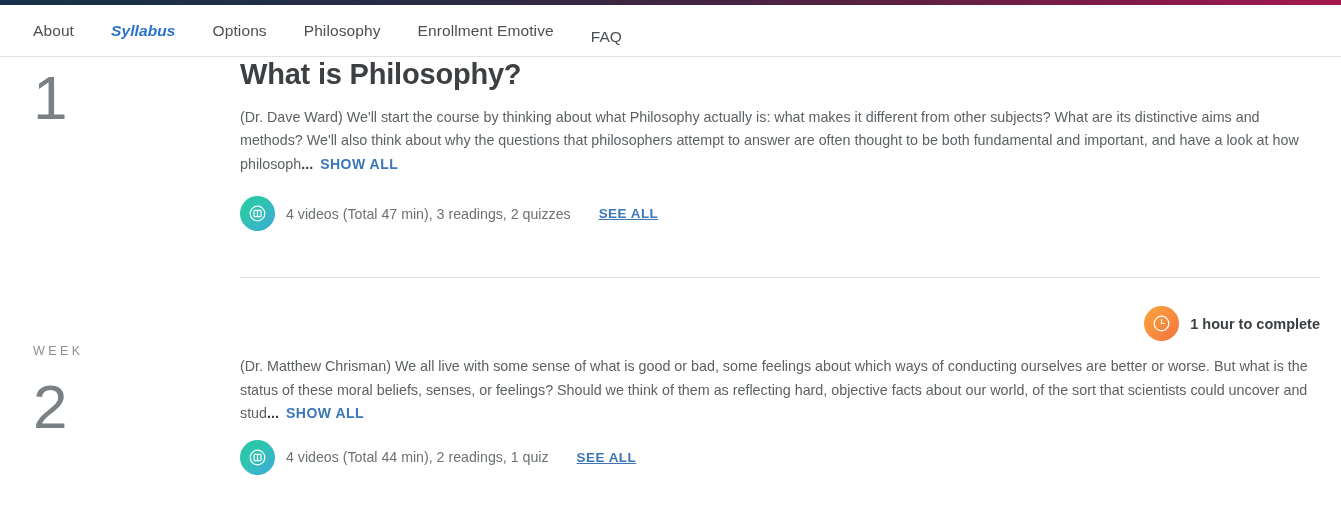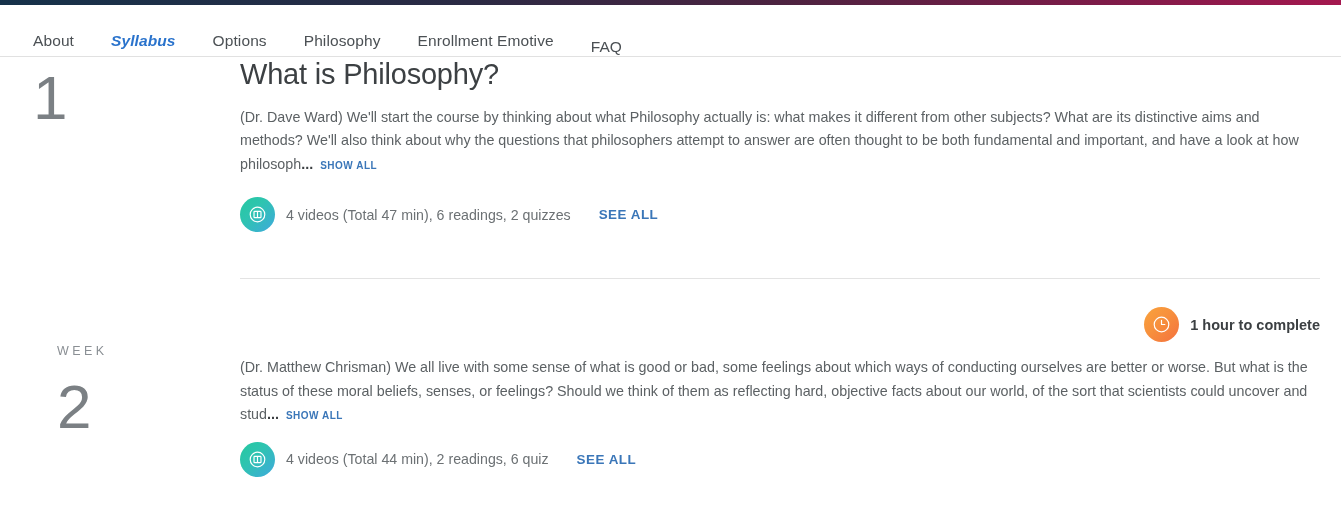--- a/index.html
+++ b/index.html
@@ -23,21 +23,21 @@
     background: linear-gradient(to right, #16324a 0%, #2b2a44 35%, #4c2340 58%, #7d1b48 82%, #a4184f 100%);
   }
 
   
   .navbar {
     height: 52px;
     box-sizing: border-box;
     background: #ffffff;
     border-bottom: 1px solid #e1e1e1;
     display: flex;
-    align-items: flex-end;
+    align-items: center;
     padding-left: 33px;
   }
   .nav-list {
     display: flex;
     align-items: center;
   }
   .nav-item {
     font-size: 15.5px;
     color: #4b5054;
     margin-right: 37px;
@@ -89,37 +89,37 @@
     padding-left: 33px;
     line-height: 1.05;
   }
 
   
   .week-block {
     position: relative;
   }
   .week-title {
     font-size: 29px;
-    font-weight: normal;
+    font-weight: bold;
     color: #3c4043;
     margin: 0;
     letter-spacing: -0.2px;
     line-height: 1.2;
   }
   .week-desc {
     font-size: 14.3px;
     color: #5c6164;
     line-height: 23.5px;
     margin: 14px 0 0 0;
     max-width: 1075px;
   }
   .show-all {
     color: #3a76b8;
     font-weight: bold;
-    font-size: 10px;
+    font-size: 14px;
     letter-spacing: 0.5px;
     cursor: pointer;
     margin-left: 7px;
     white-space: nowrap;
   }
   .ellipsis-bold {
     font-weight: bold;
     color: #3c4043;
   }
 
@@ -157,20 +157,21 @@
     font-size: 14.5px;
   }
   .see-all {
     color: #3a76b8;
     font-weight: bold;
     font-size: 13.4px;
     letter-spacing: 0.5px;
     margin-left: 28px;
     cursor: pointer;
     white-space: nowrap;
+    text-decoration: underline;
   }
 
   .divider {
     height: 1px;
     background: #e3e3e3;
     margin-top: 46px;
   }
 </style>
 </head>
 <body>
@@ -187,21 +188,21 @@
     <div class="nav-item">FAQ</div>
   </div>
 </nav>
 
 <div class="page">
 
   <div class="week-rail">
     <div class="week-marker" style="top:8px;">
       <div class="week-num">1</div>
     </div>
-    <div class="week-marker" style="top:288px;padding-left:24px;">
+    <div class="week-marker" style="top:288px;">
       <div class="week-label">WEEK</div>
       <div class="week-num" style="margin-top:16px;">2</div>
     </div>
   </div>
 
   <div class="content-col">
 
     <div class="week-block">
       <h2 class="week-title">What is Philosophy?</h2>
 
@@ -210,21 +211,21 @@
       </p>
 
       <div class="meta-row">
         <div class="circle-icon teal">
           <svg width="19" height="19" viewBox="0 0 24 24" aria-hidden="true">
             <circle cx="12" cy="12" r="9.2" fill="none" stroke="#ffffff" stroke-width="1.5"></circle>
             <rect x="7.6" y="8" width="8.8" height="8" rx="0.8" fill="none" stroke="#ffffff" stroke-width="1.5"></rect>
             <line x1="12" y1="8" x2="12" y2="16" stroke="#ffffff" stroke-width="1.5"></line>
           </svg>
         </div>
-        <span class="meta-text">4 videos (Total 47 min), 6 readings, 2 quizzes</span>
+        <span class="meta-text">4 videos (Total 47 min), 3 readings, 2 quizzes</span>
         <span class="see-all">SEE ALL</span>
       </div>
 
       <div class="divider"></div>
     </div>
 
     <div class="week-block" style="margin-top:28px;">
 
       <div class="meta-row" style="margin-top:0;justify-content:flex-end;">
         <div class="circle-icon orange">
@@ -242,19 +243,19 @@
       </p>
 
       <div class="meta-row" style="margin-top:14px;">
         <div class="circle-icon teal">
           <svg width="19" height="19" viewBox="0 0 24 24" aria-hidden="true">
             <circle cx="12" cy="12" r="9.2" fill="none" stroke="#ffffff" stroke-width="1.5"></circle>
             <rect x="7.6" y="8" width="8.8" height="8" rx="0.8" fill="none" stroke="#ffffff" stroke-width="1.5"></rect>
             <line x1="12" y1="8" x2="12" y2="16" stroke="#ffffff" stroke-width="1.5"></line>
           </svg>
         </div>
-        <span class="meta-text">4 videos (Total 44 min), 2 readings, 6 quiz</span>
+        <span class="meta-text">4 videos (Total 44 min), 2 readings, 1 quiz</span>
         <span class="see-all">SEE ALL</span>
       </div>
     </div>
 
   </div>
 </div>
 
 </body></html>

